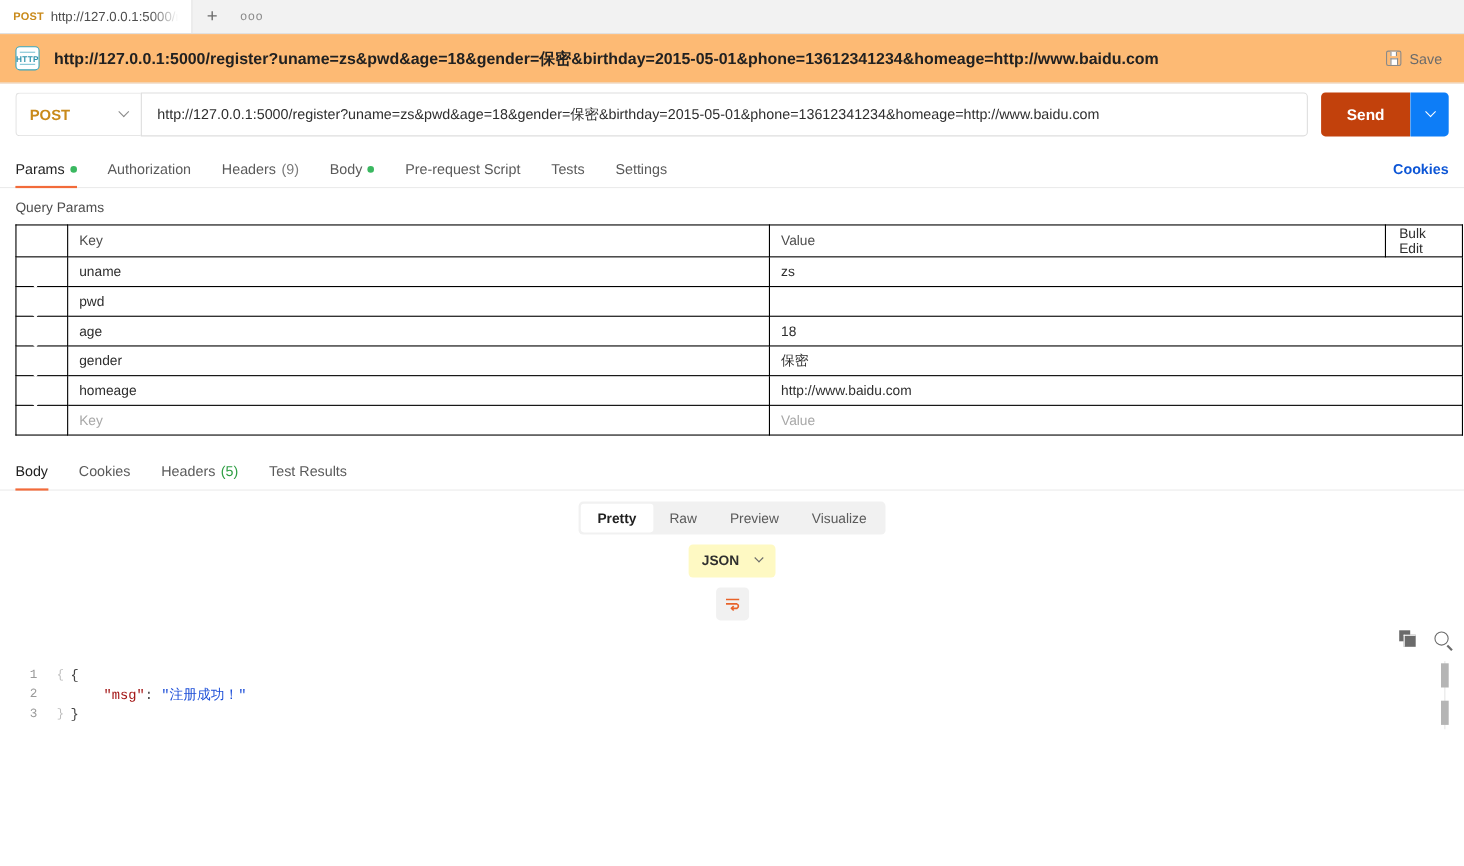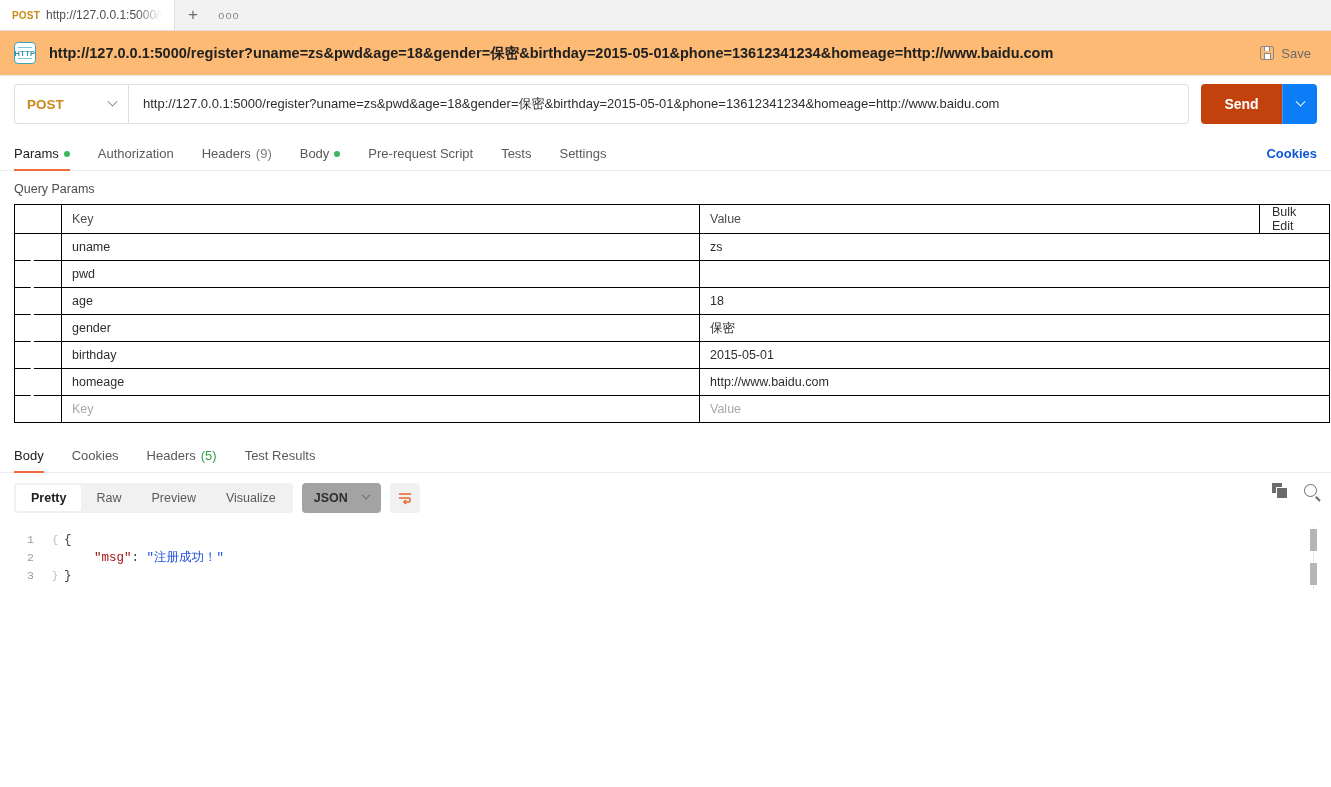--- a/index.html
+++ b/index.html
@@ -232,35 +232,36 @@
   .globe::after {
     content:""; position:absolute; left:-1.3px; right:-1.3px; top:50%; height:0;
     border-top: 1.3px solid #787878;
   }
   .divider-v { width: 1px; height: 17px; background: #dcdcdc; }
   .save-resp { color: #0d56d6; font-weight: bold; font-size: 13px; display:flex; align-items:center; gap:7px; }
   .save-resp .chev { border-color: #0d56d6; margin:0; }
 
   
   .fmtbar {
-    display: flex; align-items: flex-start;
+    display: flex; align-items: center;
     padding: 10px 14px;
     gap: 9px;
+    flex-direction: column;
   }
   .seg {
     display: flex; background: #f1f1f1; border-radius: 4px; padding: 2px; gap: 0;
   }
   .seg-item {
     font-size: 12.5px; color: #5a5a5a;
     padding: 6px 15px; border-radius: 3px;
   }
   .seg-item.active { background: #fff; color: #212121; font-weight: bold; }
   .jsel {
     display: flex; align-items: center; gap: 15px;
-    background: #a3a3a3; border-radius: 4px;
+    background: #fef9c3; border-radius: 4px;
     padding: 8px 12px; font-size: 12.5px; color: #2e2e2e; font-weight: bold;
   }
   .jsel .chev { margin: 0; border-color: #6b6b6b; width:6px; height:6px; }
   .wrapbtn {
     width: 30px; height: 30px; background: #f1f1f1; border-radius: 4px;
     display: flex; align-items: center; justify-content: center;
   }
   .tool-right { margin-left: auto; display: flex; align-items: center; gap: 18px; }
   .copy-ic { width: 14px; height: 14px; position: relative; }
   .copy-ic::before {
@@ -389,25 +390,20 @@
     </tr>
     <tr>
       <td class="col-check"><span class="cb"></span></td>
       <td class="col-key"><span class="cell-txt">age</span></td>
       <td class="col-val" colspan="2"><span class="cell-txt">18</span></td>
     </tr>
     <tr>
       <td class="col-check"><span class="cb"></span></td>
       <td class="col-key"><span class="cell-txt">gender</span></td>
       <td class="col-val" colspan="2"><span class="cell-txt">保密</span></td>
-    </tr>
-    <tr>
-      <td class="col-check"><span class="cb"></span></td>
-      <td class="col-key"><span class="cell-txt">birthday</span></td>
-      <td class="col-val" colspan="2"><span class="cell-txt">2015-05-01</span></td>
     </tr>
     <tr>
       <td class="col-check"><span class="cb"></span></td>
       <td class="col-key"><span class="cell-txt">homeage</span></td>
       <td class="col-val" colspan="2"><span class="cell-txt">http://www.baidu.com</span></td>
     </tr>
     <tr>
       <td class="col-check"></td>
       <td class="col-key"><span class="placeholder">Key</span></td>
       <td class="col-val" colspan="2"><span class="placeholder">Value</span></td>

